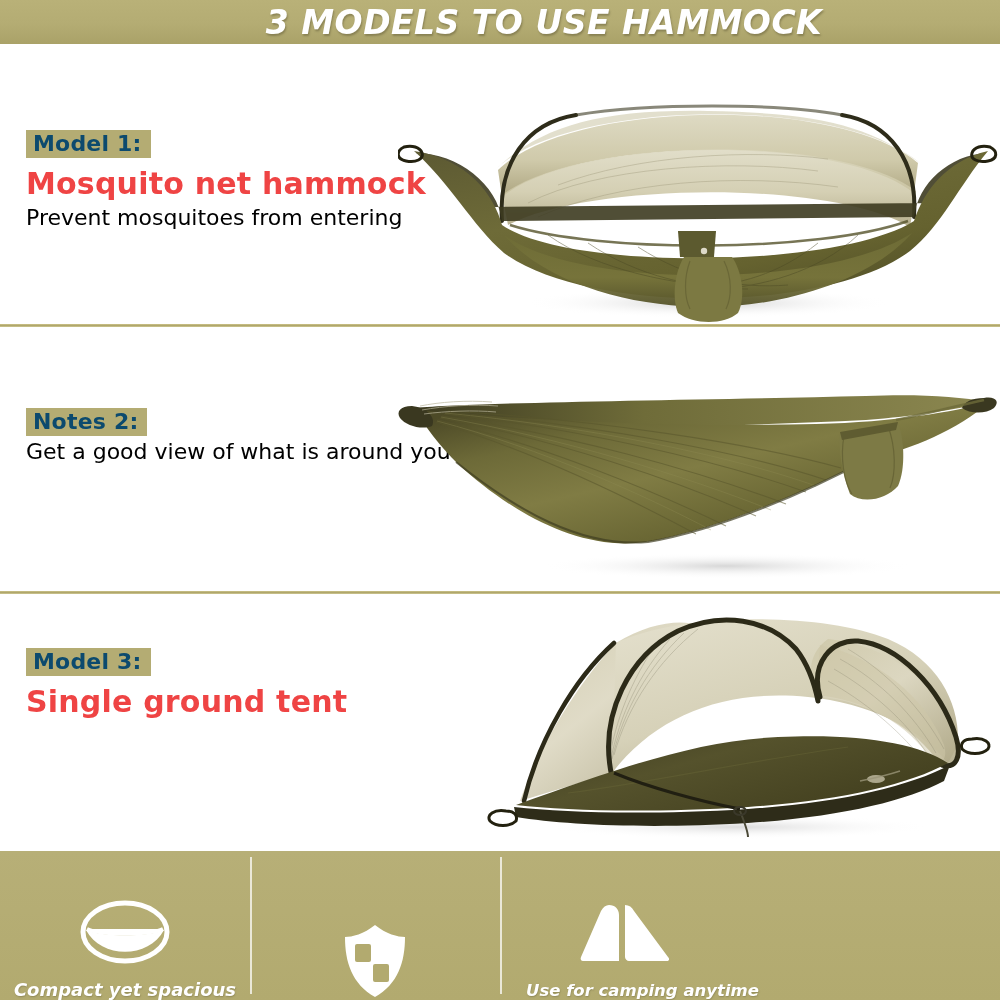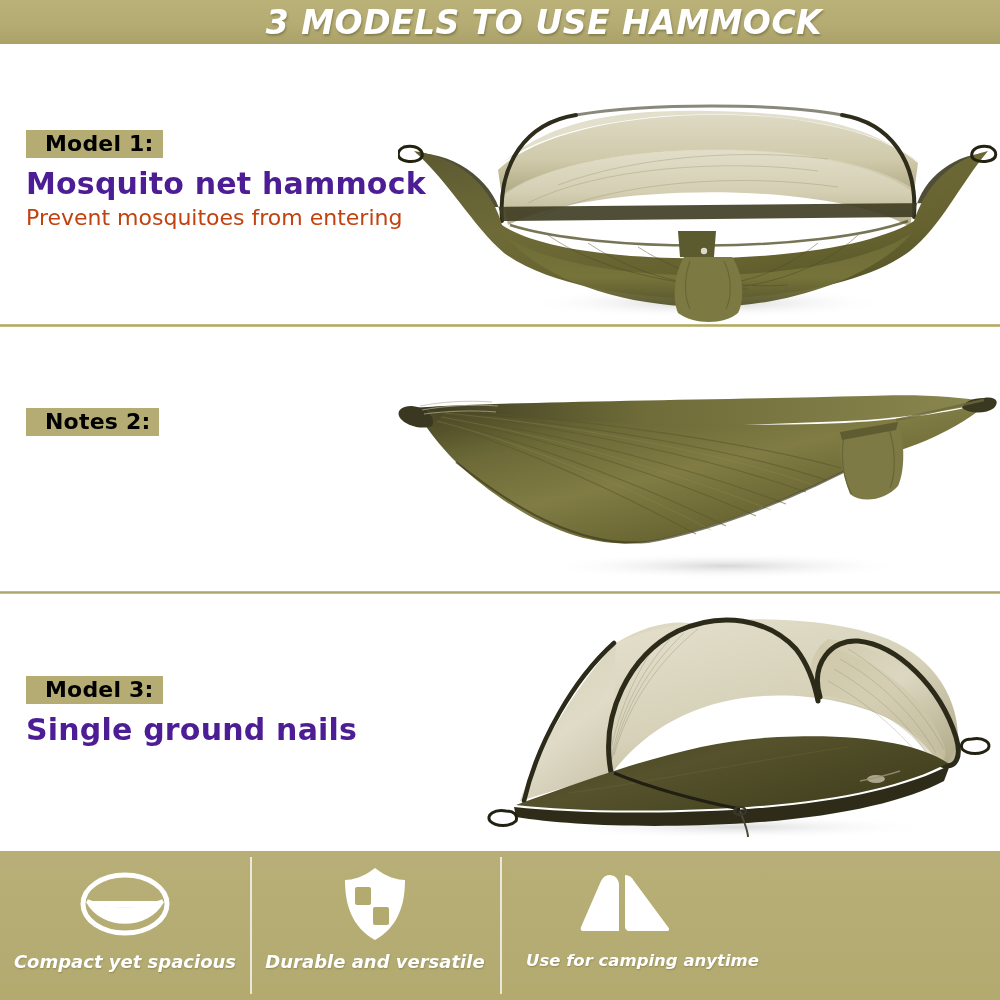--- a/index.html
+++ b/index.html
@@ -38,46 +38,46 @@
   .divider{
     position:absolute;left:0;width:1000px;height:3px;
     background:linear-gradient(180deg,#cdc48a 0%,#b0a76c 50%,#cfc894 100%);
   }
   #div1{top:324px;}
   #div2{top:591px;}
 
   .textblock{position:absolute;left:26px;}
   #txt1{top:130px;}
   #txt2{top:408px;}
-  #txt3{top:676px;}
+  #txt3{top:648px;}
 
   .model-badge{
     display:inline-block;
     background:#b4ac73;
-    color:#000000;
+    color:#0c4a6e;
     font-size:22px;
     font-weight:bold;
-    padding:2px 9px 3px 19px;
+    padding:2px 9px 3px 7px;
     letter-spacing:0.2px;
     font-family:"DejaVu Sans", sans-serif;
     line-height:1.05;
   }
   .model-title{
     margin-top:9px;
-    color:#4c1d95;
+    color:#ef4444;
     font-size:30px;
     font-weight:bold;
     letter-spacing:0.2px;
     font-family:"DejaVu Sans", sans-serif;
     line-height:1.15;
     white-space:nowrap;
   }
   .model-sub{
     margin-top:3px;
-    color:#c2410c;
+    color:#000000;
     font-size:22px;
     font-weight:normal;
     line-height:1.22;
     max-width:505px;
     font-family:"DejaVu Sans", sans-serif;
   }
 
   
   .photo{position:absolute;}
   #photo1{left:398px;top:75px;width:600px;height:250px;}
@@ -88,21 +88,21 @@
   
   .featurebar{
     position:absolute;left:0;top:851px;width:1000px;height:149px;
     background:linear-gradient(180deg,#b7af77 0%,#b2aa6f 100%);
     display:flex;
   }
   .feature{
     position:relative;
     width:250px;height:149px;
     display:flex;flex-direction:column;
-    align-items:center;justify-content:flex-start;
+    align-items:center;justify-content:flex-end;
     box-sizing:border-box;
     padding-top:14px;
   }
   .feature + .feature::before{
     content:"";position:absolute;left:0;top:6px;
     width:2px;height:137px;background:rgba(255,255,255,.72);
   }
   .feature-icon{
     width:96px;height:78px;
     display:flex;align-items:center;justify-content:center;
@@ -205,20 +205,21 @@
       <path d="M592,72 C600,76 600,84 590,86 C580,88 572,84 574,78 C576,72 584,70 592,72 Z" fill="none" stroke="#23210f" stroke-width="3"></path>
     </svg>
   </div>
 
   <div class="divider" id="div1"></div>
 
   <div class="section" id="sec2"></div>
 
   <div class="textblock" id="txt2">
     <div class="model-badge">Notes 2:</div>
+    <div class="model-sub">Get a good view of what is around you</div>
   </div>
 
   <div class="photo" id="photo2">
     <svg viewBox="0 0 604 210" xmlns="http://www.w3.org/2000/svg">
       <defs>
         <linearGradient id="clsG" x1="0.05" y1="0.1" x2="0.85" y2="0.95">
           <stop offset="0%" stop-color="#4d4a27"></stop>
           <stop offset="22%" stop-color="#6d6a38"></stop>
           <stop offset="48%" stop-color="#807c44"></stop>
           <stop offset="75%" stop-color="#6a6734"></stop>
@@ -276,21 +277,21 @@
       <path d="M500,44 C530,38 560,30 588,24" stroke="#6d6a39" stroke-width="2.5" fill="none" opacity="0.8"></path>
     </svg>
   </div>
 
   <div class="divider" id="div2"></div>
 
   <div class="section" id="sec3"></div>
 
   <div class="textblock" id="txt3">
     <div class="model-badge">Model 3:</div>
-    <div class="model-title">Single ground nails</div>
+    <div class="model-title">Single ground tent</div>
   </div>
 
   <div class="photo" id="photo3">
     <svg viewBox="0 0 552 240" xmlns="http://www.w3.org/2000/svg">
       <defs>
         <linearGradient id="tentMesh" x1="0.1" y1="0" x2="0.9" y2="1">
           <stop offset="0%" stop-color="#cfc9ab"></stop>
           <stop offset="45%" stop-color="#ddd8c2"></stop>
           <stop offset="100%" stop-color="#b3ac8c"></stop>
         </linearGradient>
@@ -377,21 +378,20 @@
 
 
     <div class="feature">
       <div class="feature-icon">
         <svg width="66" height="78" viewBox="0 0 66 78" xmlns="http://www.w3.org/2000/svg">
           <path d="M33,3 C44,12 56,15 63,15 C63,40 56,62 33,75 C10,62 3,40 3,15 C10,15 22,12 33,3 Z" fill="#ffffff"></path>
           <rect x="13" y="22" width="16" height="18" rx="2" fill="#b2aa6f"></rect>
           <rect x="31" y="42" width="16" height="18" rx="2" fill="#b2aa6f"></rect>
         </svg>
       </div>
-      <div class="feature-label">Durable and versatile</div>
     </div>
 
     <div class="feature">
       <div class="feature-icon">
         <svg width="92" height="62" viewBox="0 0 92 62" xmlns="http://www.w3.org/2000/svg">
           <path d="M30,2 C36,2 40,6 40,12 L40,58 L4,58 C2,58 1,56 2,54 L22,8 C24,4 27,2 30,2 Z" fill="#ffffff"></path>
           <path d="M46,2 C50,2 53,4 55,8 L89,54 C91,56 90,58 88,58 L50,58 C48,58 46,56 46,54 Z" fill="#ffffff"></path>
         </svg>
       </div>
       <div class="feature-label small">Use for camping anytime</div>

